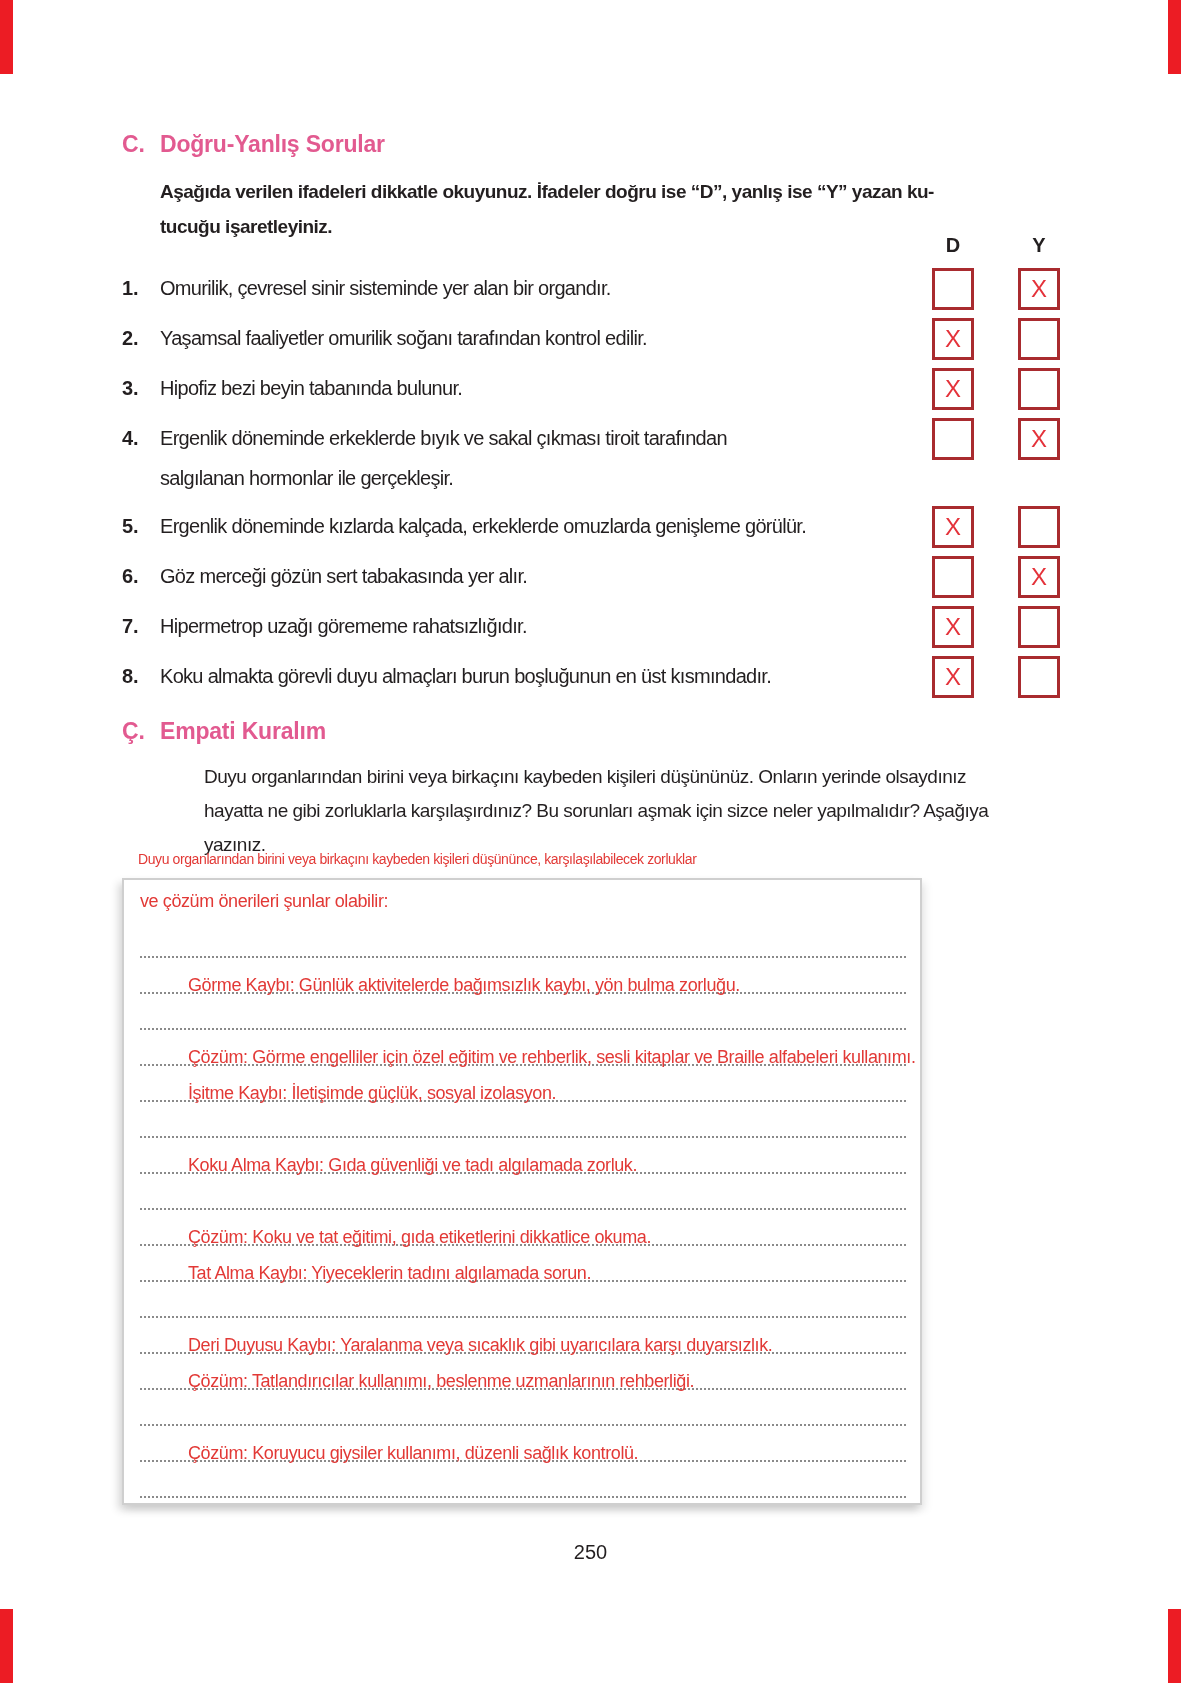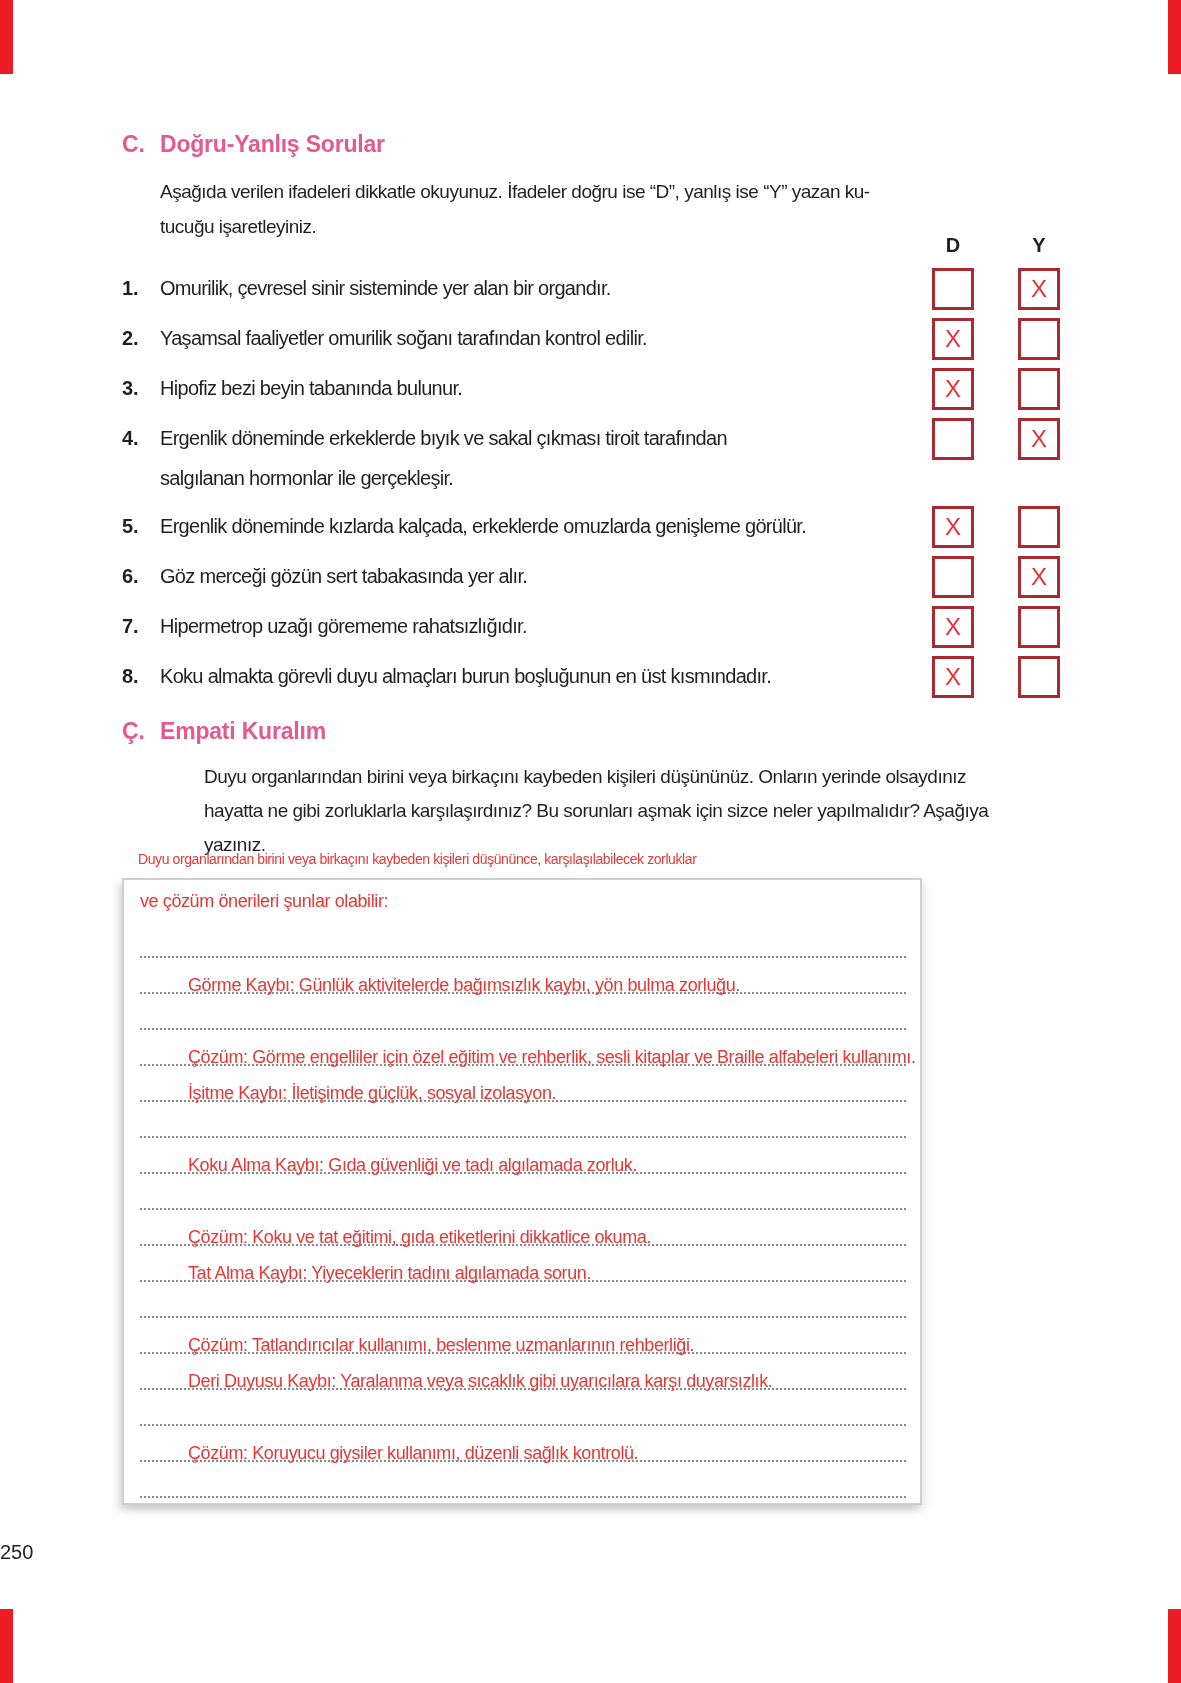--- a/index.html
+++ b/index.html
@@ -12,21 +12,21 @@
   #corner-tr{right:0;top:0;}
   #corner-bl{left:0;bottom:0;}
   #corner-br{right:0;bottom:0;}
 
   .sec-header{position:absolute;display:flex;font-weight:bold;font-size:23px;color:var(--pink,#e25a90);letter-spacing:-0.2px;}
   .sec-header .sec-letter{width:38px;flex:none;}
   #secC-header{left:122px;top:131px;}
   #secCH-header{left:122px;top:718px;}
 
   .instr{position:absolute;white-space:pre-line;}
-  #secC-instr{left:160px;top:174px;width:930px;font-weight:normal;font-size:19px;line-height:35px;letter-spacing:-0.5px;}
+  #secC-instr{left:160px;top:174px;width:930px;font-weight:bold;font-size:19px;line-height:35px;letter-spacing:-0.5px;}
   #secCH-instr{left:160px;top:760px;width:930px;font-size:19px;line-height:34px;letter-spacing:-0.5px;margin-left:44px;}
 
   #dy-header{position:absolute;left:122px;top:234px;width:938px;height:28px;}
   #dy-header .col-label{position:absolute;width:42px;text-align:center;font-weight:bold;font-size:20px;}
   #dy-header .col-d{left:810px;}
   #dy-header .col-y{left:896px;}
 
   #questions{position:absolute;left:122px;top:268px;width:938px;}
   .q-row{display:flex;align-items:flex-start;margin-bottom:8px;}
   .q-num{width:38px;flex:none;font-weight:bold;font-size:20px;line-height:40px;}
@@ -42,21 +42,21 @@
   #answer-box{position:absolute;left:122px;top:878px;width:800px;height:627px;box-sizing:border-box;
       background:#fff;border:2px solid #cfcfcf;
       box-shadow:-4px 5px 8px rgba(0,0,0,0.15), 4px 5px 8px rgba(0,0,0,0.08);
       padding:4px 14px 0 16px;}
   #box-first-line{font-size:18px;line-height:34px;height:38px;color:var(--hand-red,#e23936);
       letter-spacing:-0.4px;white-space:nowrap;}
   .ans-row{position:relative;height:34px;border-bottom:2px dotted #8a8a8a;}
   .ans-text{position:absolute;left:0;bottom:-4px;font-size:18px;letter-spacing:-0.4px;
       color:var(--hand-red,#e23936);white-space:nowrap;margin-left:48px;}
 
-  #page-number{position:absolute;left:0;top:1541px;width:100%;text-align:left;font-size:20px;color:#231f20;}
+  #page-number{position:absolute;left:0;top:1541px;width:100%;text-align:center;font-size:20px;color:#231f20;}
 </style>
 </head>
 <body>
 
 <div id="corner-tl" class="corner-mark"></div>
 <div id="corner-tr" class="corner-mark"></div>
 <div id="corner-bl" class="corner-mark"></div>
 <div id="corner-br" class="corner-mark"></div>
 
 <div id="secC-header" class="sec-header">
@@ -232,28 +232,28 @@
 
   <div class="ans-row">
     <span class="ans-text">Tat Alma Kaybı: Yiyeceklerin tadını algılamada sorun.</span>
   </div>
 
   <div class="ans-row">
     <span class="ans-text"></span>
   </div>
 
   <div class="ans-row">
+    <span class="ans-text">Deri Duyusu Kaybı: Yaralanma veya sıcaklık gibi uyarıcılara karşı duyarsızlık.</span>
+  </div>
+
+  <div class="ans-row">
     <span class="ans-text">Çözüm: Tatlandırıcılar kullanımı, beslenme uzmanlarının rehberliği.</span>
   </div>
 
   <div class="ans-row">
-    <span class="ans-text">Deri Duyusu Kaybı: Yaralanma veya sıcaklık gibi uyarıcılara karşı duyarsızlık.</span>
-  </div>
-
-  <div class="ans-row">
     <span class="ans-text"></span>
   </div>
 
   <div class="ans-row">
     <span class="ans-text">Çözüm: Koruyucu giysiler kullanımı, düzenli sağlık kontrolü.</span>
   </div>
 
   <div class="ans-row">
     <span class="ans-text"></span>
   </div>

